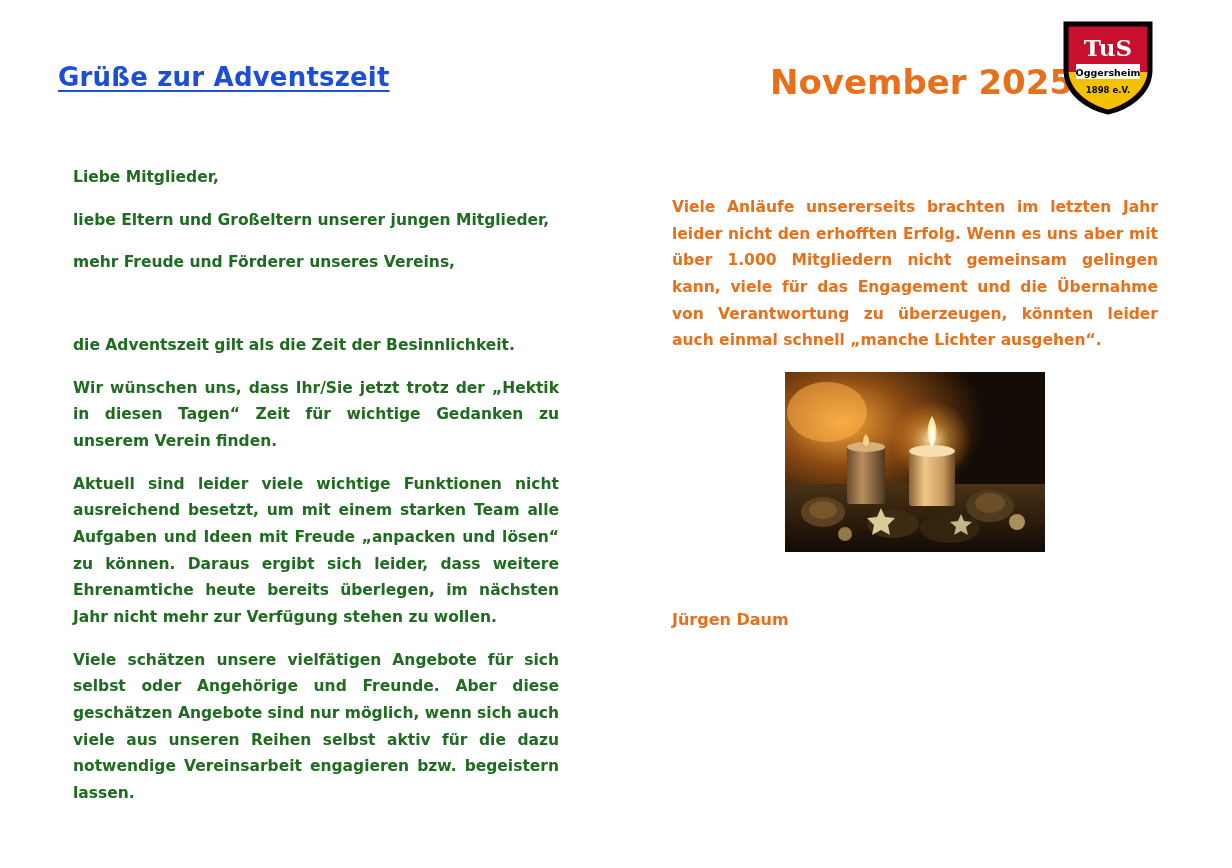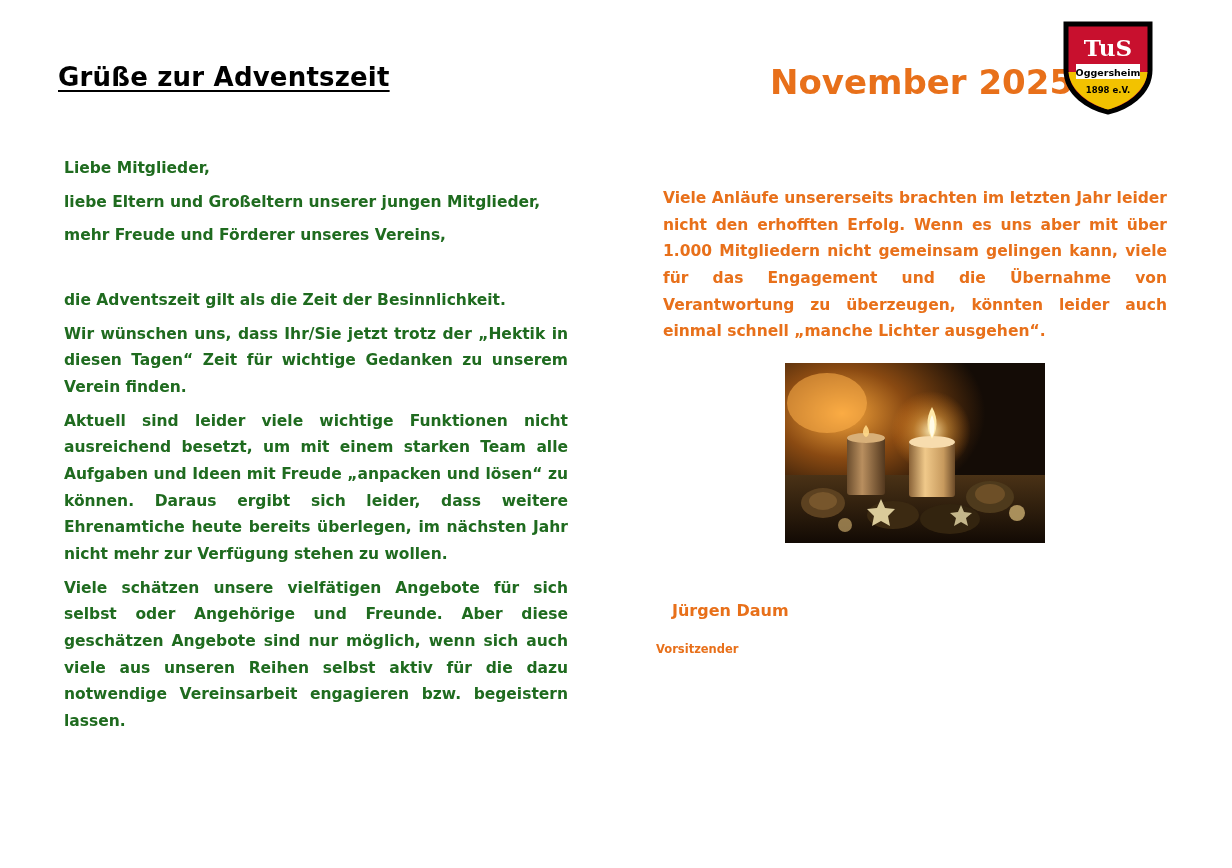--- a/index.html
+++ b/index.html
@@ -27,21 +27,21 @@
     left: 0;
     width: 1232px;
     height: 130px;
   }
   .title-left {
     position: absolute;
     left: 58px;
     top: 62px;
     font-size: 26px;
     font-weight: bold;
-    color: #000000;
+    color: #1d4ed8;
     text-decoration: underline;
     text-underline-offset: 4px;
     letter-spacing: 0.2px;
     white-space: nowrap;
   }
   .title-right {
     position: absolute;
     left: 770px;
     top: 62px;
     width: 280px;
@@ -77,21 +77,21 @@
     position: absolute;
     left: 656px;
     top: 178px;
     width: 518px;
     color: #e8701a;
     font-size: 15.5px;
     font-weight: bold;
     line-height: 1.72;
   }
   .p {
-    margin: 7px;
+    margin: 16px;
     text-align: justify;
     text-justify: inter-word;
   }
   .p.nojust { text-align: left; }
   .gap-sm { height: 14px; }
   .gap-md { height: 24px; }
 
   
   .photo {
     position: relative;
@@ -212,16 +212,15 @@
         <circle cx="60" cy="162" r="7" fill="#b89a60" opacity="0.75"></circle>
       </svg>
     </div>
 
     <div class="gap-sm"></div>
 
 
     <div class="gap-md"></div>
 
     <p class="sig-name">Jürgen Daum</p>
-    <p class="sig-role">Vorsitzender</p>
   </div>
 
 </div>
 
 </body></html>

